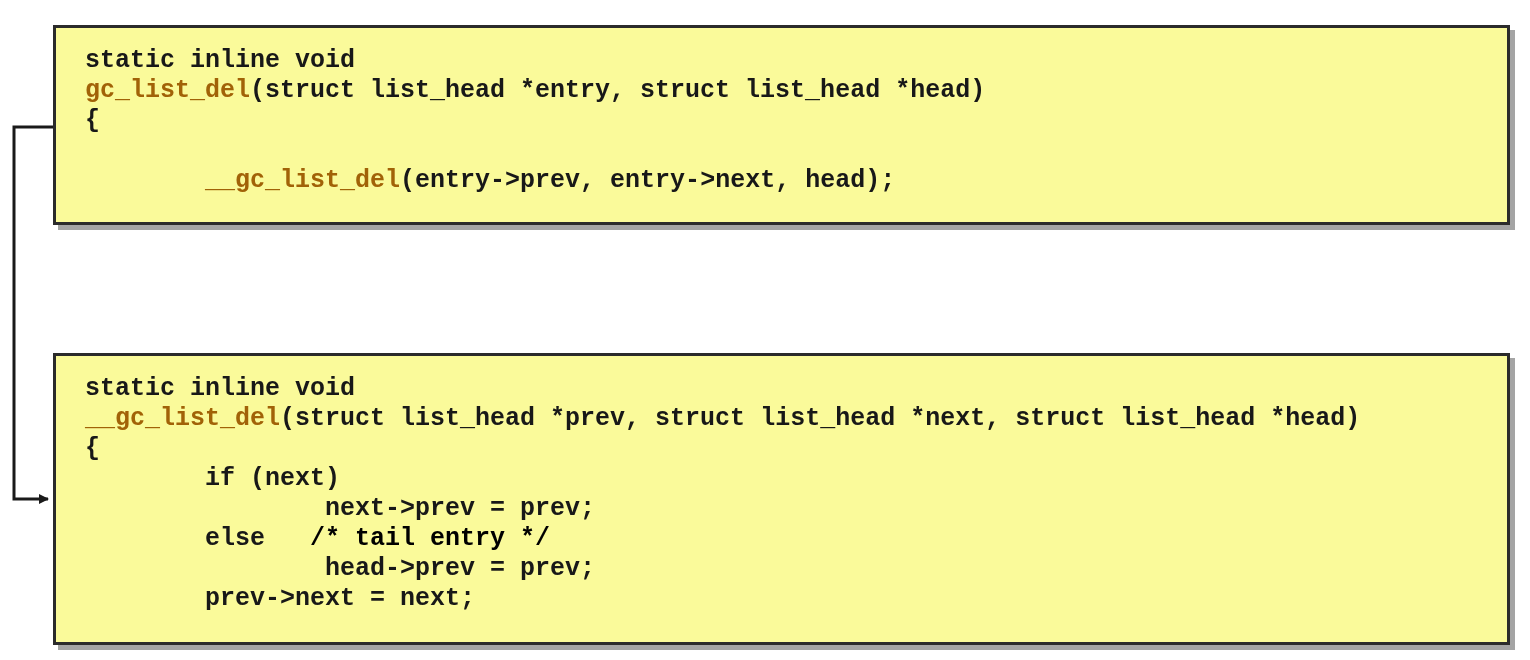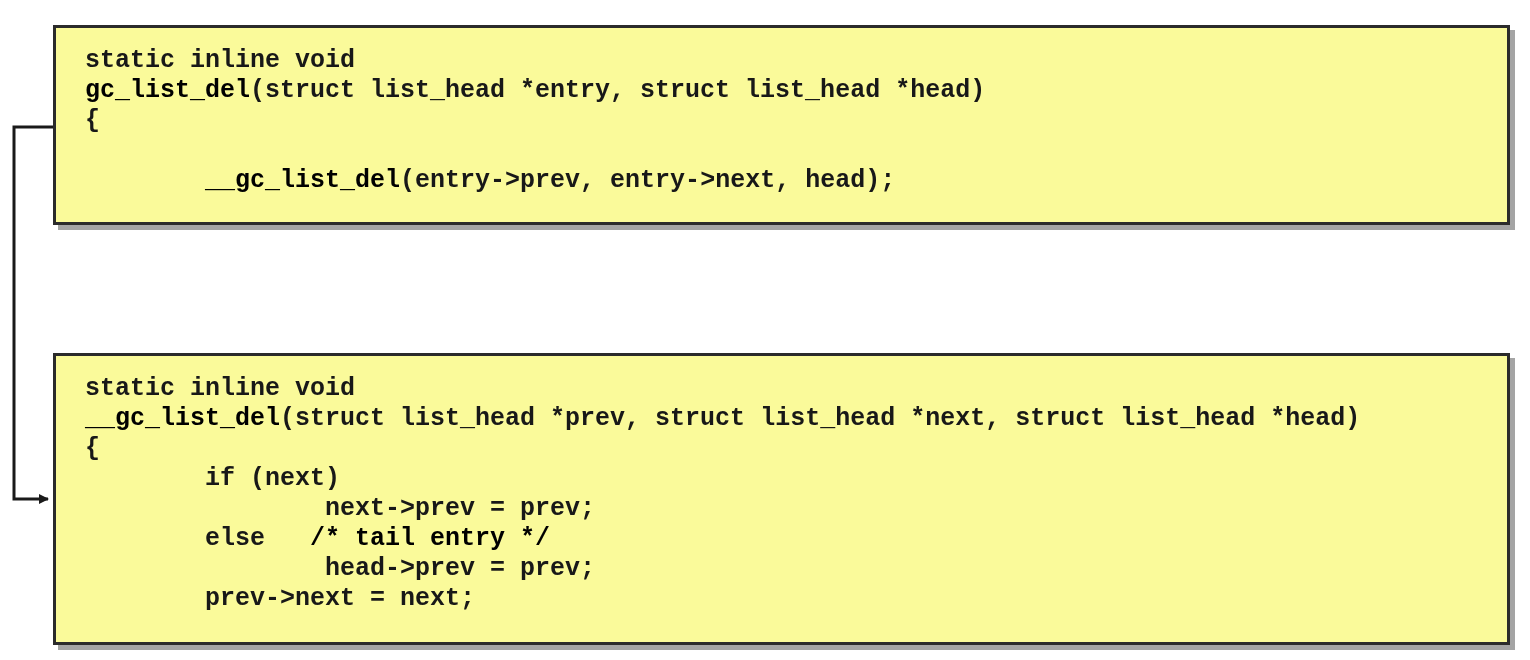--- a/index.html
+++ b/index.html
@@ -57,21 +57,21 @@
     white-space: pre;
     color: #181818;
     -webkit-font-smoothing: none;
   }
 
   .code-line {
     white-space: pre;
     height: 30px;
   }
 
-  .tok-fn      { color: #000000; }
+  .tok-fn      { color: #a16207; }
   .tok-comment { color: #000000; }
   .tok-plain   { color: #181818; }
 
   #arrow-layer {
     position: absolute;
     left: 0; top: 0;
     width: 1530px;
     height: 660px;
     pointer-events: none;
   }

